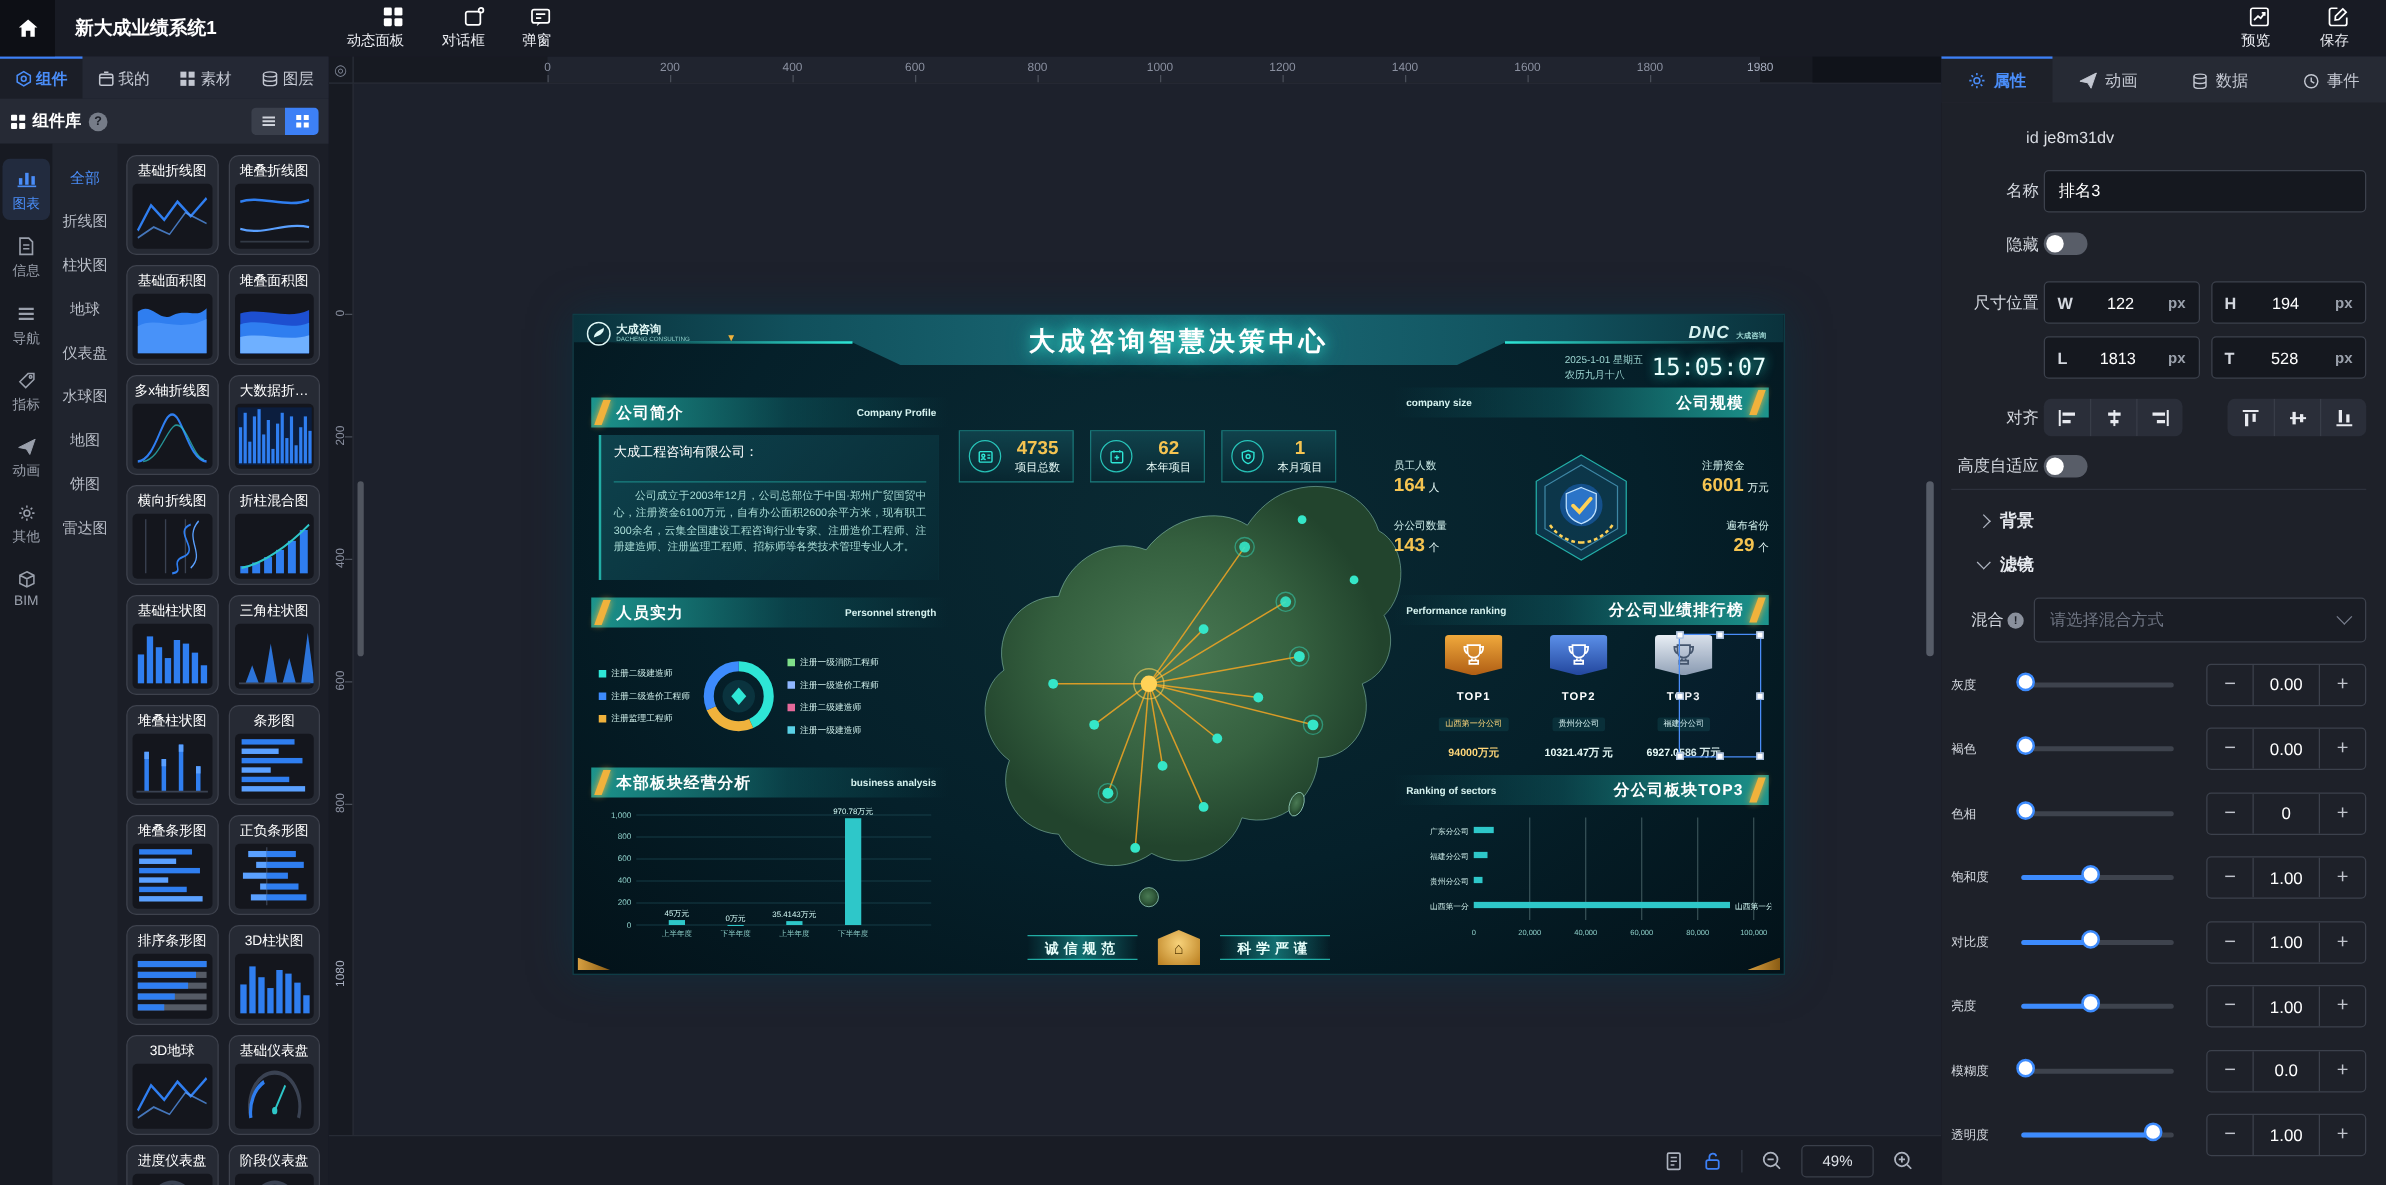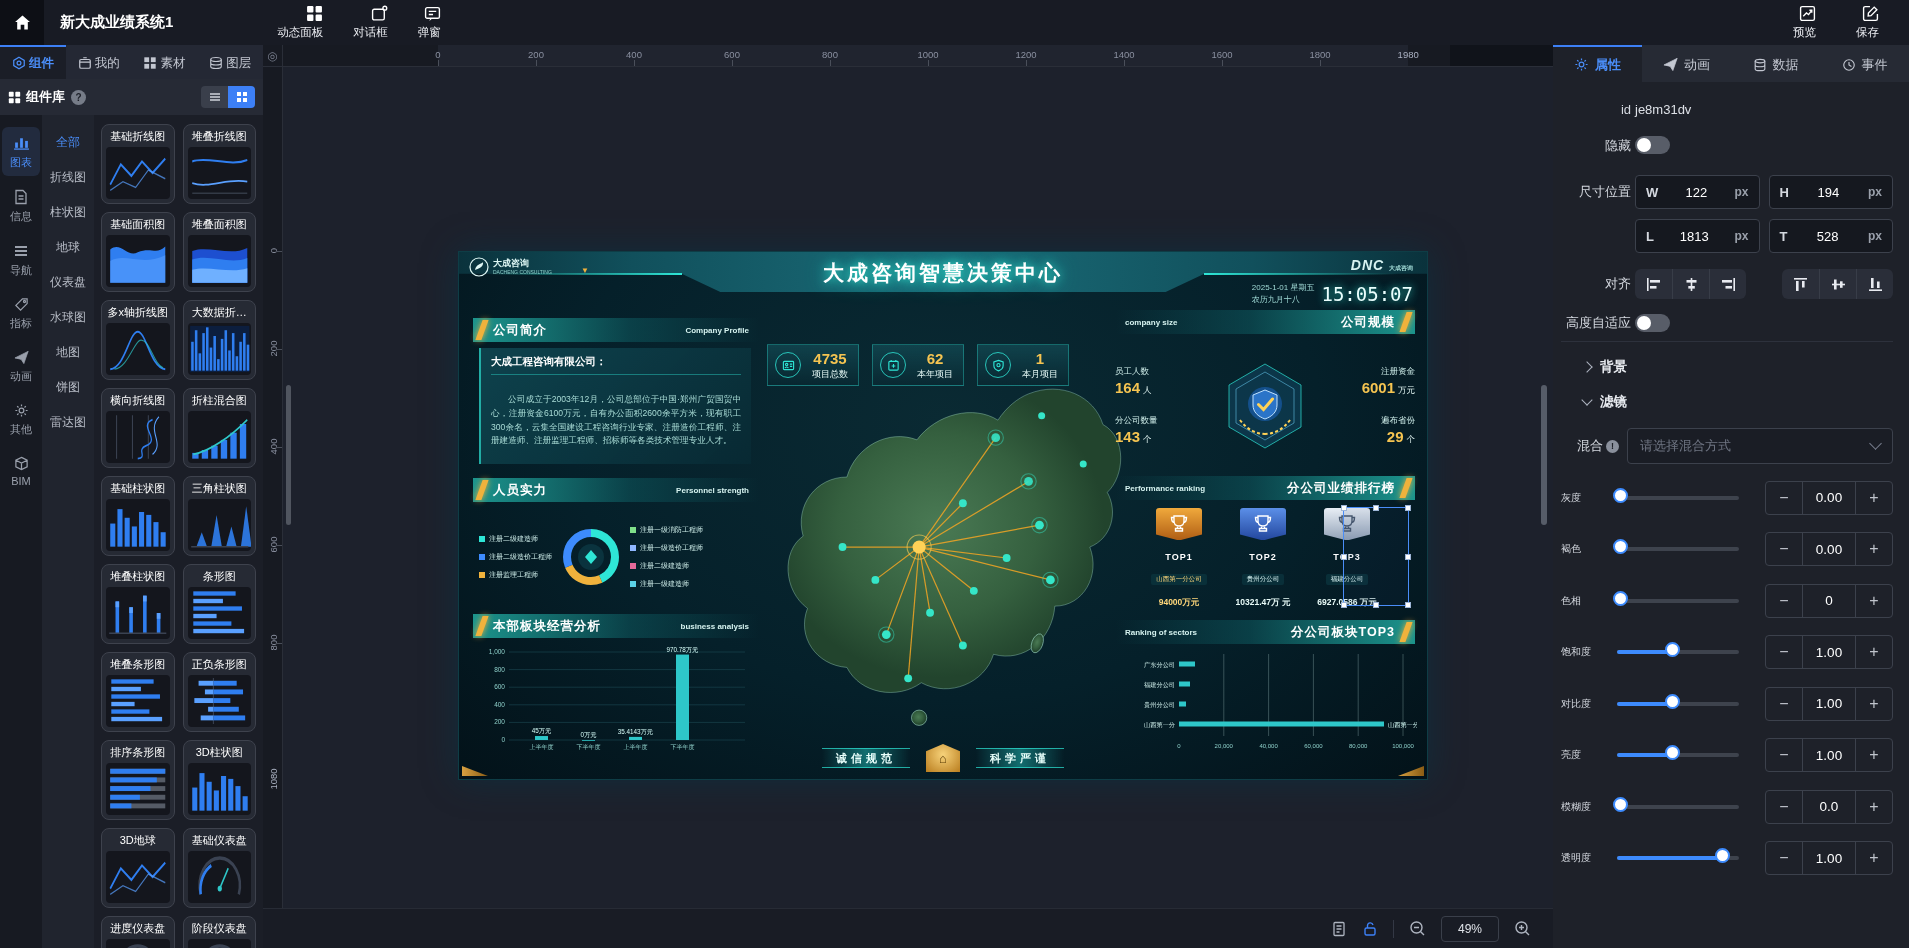--- a/index.html
+++ b/index.html
@@ -90,21 +90,21 @@
   .dz-band{position:absolute;height:24px;display:flex;align-items:center;gap:8px;z-index:2}
   .dz-band .slash{width:6px;height:20px;background:#f0b23c;transform:skewX(-20deg);box-shadow:0 0 6px #f0b23c;flex:none}
   .dz-band .bt{font-size:12.5px;font-weight:bold;color:#fff;letter-spacing:1px;white-space:nowrap}
   .dz-band .be{font-size:8px;font-weight:bold;color:#d5f2ef;white-space:nowrap}
   .dz-band.l{left:14px;width:286px;background:linear-gradient(90deg,rgba(32,170,160,.85),rgba(14,90,96,.55) 55%,rgba(14,90,96,0));padding-left:6px;justify-content:flex-start}
   .dz-band.l .be{margin-left:auto;margin-right:10px}
   .dz-band.r{right:12px;width:300px;background:linear-gradient(270deg,rgba(32,170,160,.85),rgba(14,90,96,.55) 55%,rgba(14,90,96,0));padding-right:6px;justify-content:flex-end}
   .dz-band.r .be{margin-right:auto;margin-left:10px}
   .dz-profile{position:absolute;left:20px;top:96px;width:272px;height:116px;z-index:2;
     background:linear-gradient(135deg,rgba(24,104,116,.5),rgba(8,44,54,.55));border-left:2px solid rgba(46,230,214,.7);padding:7px 10px}
-  .pt-head{font-size:10.5px;color:#fff;font-weight:bold;border-bottom:1px solid rgba(46,230,214,.4);padding-bottom:5px;margin-bottom:18px}
+  .pt-head{font-size:10.5px;color:#fff;font-weight:normal;border-bottom:1px solid rgba(46,230,214,.4);padding-bottom:16px;margin-bottom:4px}
   .pt-body{font-size:8.6px;line-height:1.6;color:#a9dcd6;text-indent:17px;text-align:justify}
   .dz-personnel{position:absolute;left:20px;top:256px;width:272px;height:98px;z-index:2;display:flex;align-items:center;gap:6px}
   .pl-col{display:flex;flex-direction:column;gap:8px}
   .pl-item{display:flex;align-items:center;gap:4px;font-size:7px;color:#cfeeea;white-space:nowrap}
   .pl-sq{width:6px;height:6px;flex:none}
   .dz-business{position:absolute;left:20px;top:392px;width:272px;height:116px;z-index:2}
   .dz-map{position:absolute;left:296px;top:118px;width:372px;height:376px;z-index:1}
   .dz-foot{position:absolute;left:0;right:0;bottom:7px;display:flex;align-items:center;justify-content:center;gap:16px;z-index:3}
   .fpill{min-width:88px;height:20px;padding:0 14px;display:flex;align-items:center;justify-content:center;
     background:linear-gradient(90deg,rgba(15,90,96,0),rgba(22,130,130,.8),rgba(15,90,96,0));
@@ -912,21 +912,21 @@
             <svg width="96" height="96" viewBox="0 0 96 96">
               <polygon points="48,6 84,27 84,69 48,90 12,69 12,27" fill="rgba(20,80,110,.45)" stroke="#2ee6d6" stroke-opacity=".7"></polygon>
               <polygon points="48,14 77,31 77,65 48,82 19,65 19,31" fill="none" stroke="#6fd8ff" stroke-opacity=".5"></polygon>
               <circle cx="48" cy="46" r="17" fill="#14508c"></circle>
               <path d="M48 32 L60 37 V47 C60 54 55 58.5 48 61 C41 58.5 36 54 36 47 V37 Z" fill="#2b74c8" stroke="#bfe2ff" stroke-width="1"></path>
               <path d="M41.5 46.5 L46.5 51.5 L55.5 41" fill="none" stroke="#ffd257" stroke-width="3" stroke-linecap="round"></path>
               <path d="M23 62 C30 72 40 76 48 76 M73 62 C66 72 56 76 48 76" fill="none" stroke="#ffd257" stroke-width="2" stroke-dasharray="3 2.4"></path>
             </svg>
           </div>
           <div class="sc-col" style="align-items:flex-end;text-align:right">
-            <div class="sc-item" style="align-items:flex-end">
+            <div class="sc-item" style="align-items:flex-start">
               <span class="sc-l">注册资金</span>
               <span class="sc-v"><span>6001</span><span class="u">万元</span></span>
             </div>
             <div class="sc-item" style="align-items:flex-end">
               <span class="sc-l">遍布省份</span>
               <span class="sc-v"><span>29</span><span class="u">个</span></span>
             </div>
           </div>
         </div>
 
@@ -1091,20 +1091,24 @@
             </svg>
           </span>
           <span>事件</span>
         </div>
       </div>
     <div class="rbody">
       <div class="row">
         <span class="rlabel">id</span>
         <span class="idval">je8m31dv</span>
       </div>
+      <div class="row">
+        <span class="rlabel">名称</span>
+        <span class="tinput">排名3</span>
+      </div>
       <div class="row" style="margin-bottom:20px">
         <span class="rlabel">隐藏</span>
         <span class="toggle">
             <span class="knob"></span>
           </span>
       </div>
       <div class="row" style="margin-bottom:10px">
         <span class="rlabel">尺寸位置</span>
         <span class="sizebox">
           <span class="k">W</span>

